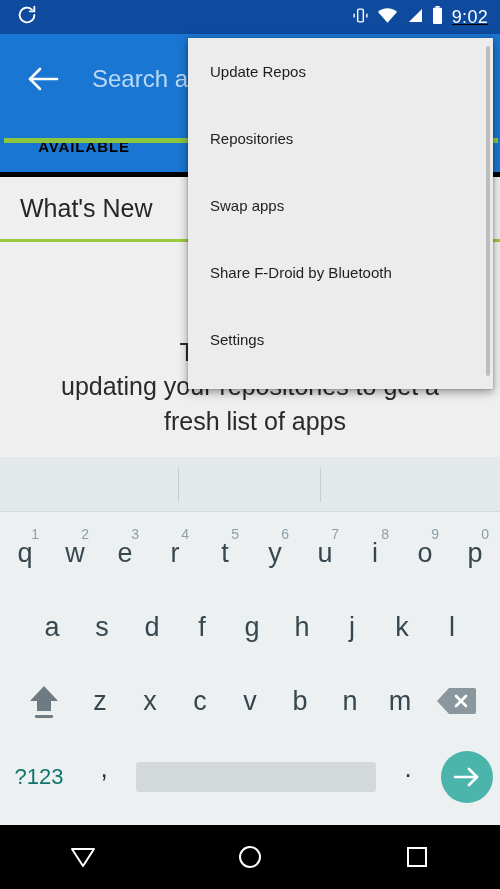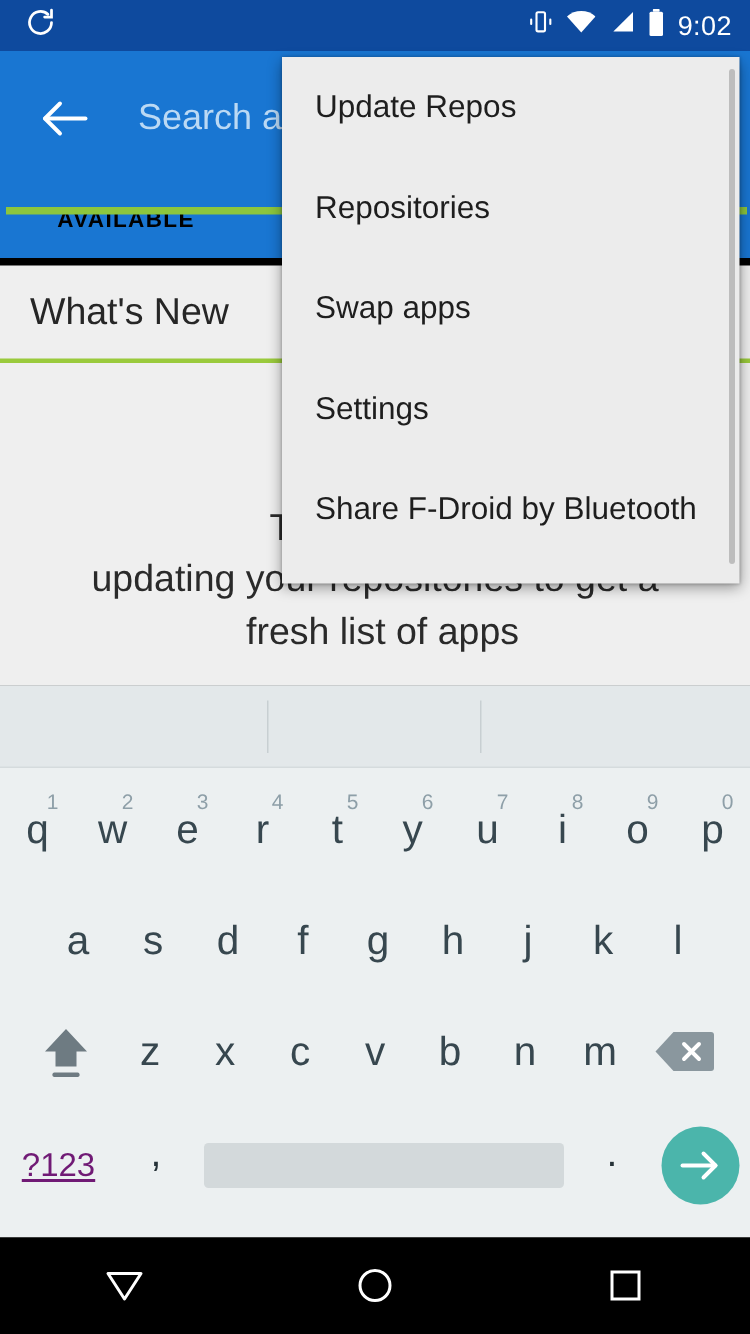--- a/index.html
+++ b/index.html
@@ -8,21 +8,21 @@
     background:#000;
     font-family:"Liberation Sans", sans-serif;
     overflow:hidden;
   }
   #screen { position:relative; width:500px; height:889px; overflow:hidden; }
 
   
   .statusbar {
     position:absolute; top:0; left:0; width:500px; height:34px;
     background:#0E4A9E;
-    display:flex; align-items:center;
+    display:flex; align-items:center;text-decoration:underline;
   }
   .sb-left { padding-left:16px; display:flex; align-items:center; }
   .sb-right {
     margin-left:auto; padding-right:12px;
     display:flex; align-items:center; gap:9px;
   }
   .sb-time {
     color:#fff; font-size:18px; letter-spacing:0.3px;
     font-family:"Liberation Sans", sans-serif;
   }
@@ -83,21 +83,21 @@
   .menu {
     position:absolute; left:188px; top:38px; width:305px; height:351px;
     background:#ECECEC;
     box-shadow:0 3px 9px rgba(0,0,0,0.40), 0 0 2px rgba(0,0,0,0.25);
   }
   .menu-item {
     height:67px; display:flex; align-items:center;
     padding-left:22px;
   }
   .menu-item-label {
-    font-size:21px; color:#1E1E1E; white-space:nowrap;
+    font-size:15px; color:#1E1E1E; white-space:nowrap;
   }
   .menu-scrollbar {
     position:absolute; right:3px; top:8px; width:4px; height:330px;
     background:#BDBDBD; border-radius:2px;
   }
 
   
   .kb {
     position:absolute; left:0; top:457px; width:500px; height:368px;
     background:#ECF0F1;
@@ -129,21 +129,21 @@
   .row2 { padding-left:4px; }
   .key-wide {
     width:62px; height:66px; display:flex;
     align-items:center; justify-content:center; position:relative;
   }
   .kb-bottom {
     display:flex; align-items:center; height:78px;
   }
   .key-sym {
     width:78px; display:flex; align-items:center; justify-content:center;
-    font-size:22px; color:#701a75;text-decoration:underline;
+    font-size:22px; color:#0f766e;
   }
   .key-comma, .key-period {
     width:52px; display:flex; align-items:flex-end; justify-content:center;
     font-size:26px; color:#263238; padding-bottom:18px;
   }
   .key-space {
     flex:1; height:30px; margin:0 6px;
     background:#D3D9DB; border-radius:3px;
   }
   .key-enter {
@@ -242,24 +242,24 @@
     <div class="menu-item">
       <span class="menu-item-label">Update Repos</span>
     </div>
     <div class="menu-item">
       <span class="menu-item-label">Repositories</span>
     </div>
     <div class="menu-item">
       <span class="menu-item-label">Swap apps</span>
     </div>
     <div class="menu-item">
+      <span class="menu-item-label">Share F-Droid by Bluetooth</span>
+    </div>
+    <div class="menu-item">
       <span class="menu-item-label">Settings</span>
-    </div>
-    <div class="menu-item">
-      <span class="menu-item-label">Share F-Droid by Bluetooth</span>
     </div>
     <div class="menu-scrollbar"></div>
   </div>
 
   <div class="kb">
     <div class="kb-suggest">
       <div class="kb-div" style="left:178px;"></div>
       <div class="kb-div" style="left:320px;"></div>
     </div>
 

